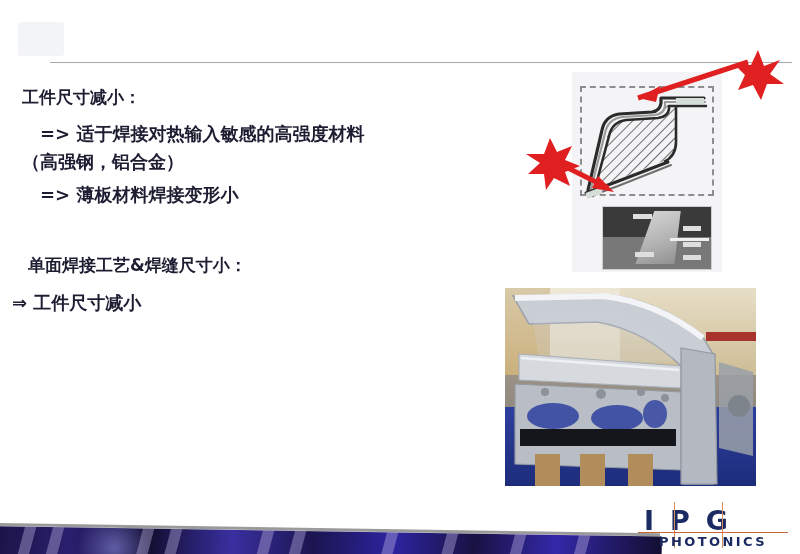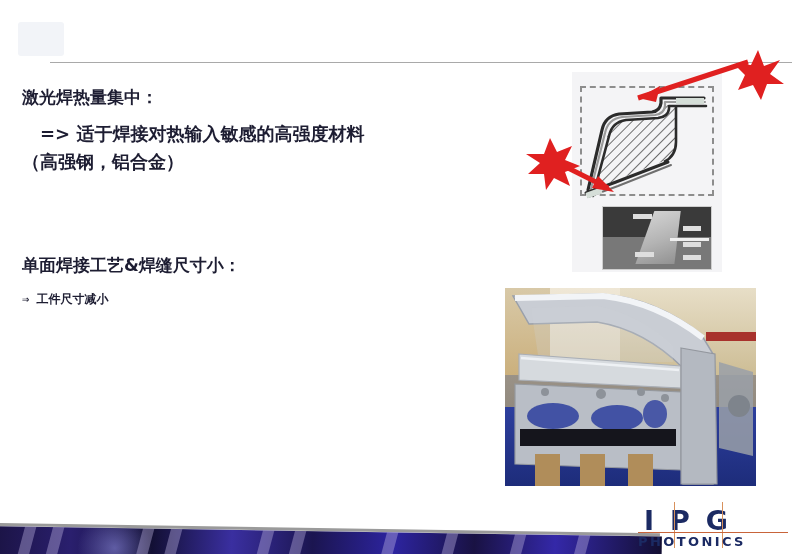--- a/index.html
+++ b/index.html
@@ -49,22 +49,22 @@
   .body-text {
     position: absolute;
     color: #1d1d32;
     font-weight: bold;
     white-space: nowrap;
   }
   #lead-1 { left: 22px; top: 86px;  font-size: 17px; }
   #bullet-1 { left: 40px; top: 122px; font-size: 18px; }
   #bullet-1b { left: 22px; top: 150px; font-size: 18px; }
   #bullet-2 { left: 40px; top: 183px; font-size: 18px; }
-  #lead-2 { left: 22px; top: 254px; font-size: 17px; }
-  #bullet-3 { left: 22px; top: 291px; font-size: 12px; font-family: Liberation Mono, monospace; }
+  #lead-2 { left: 28px; top: 254px; font-size: 17px; }
+  #bullet-3 { left: 12px; top: 291px; font-size: 18px; }
   #bullet-4 { left: 22px; top: 328px; font-size: 18px; }
 
   
   #figure-panel {
     position: absolute;
     left: 572px;
     top: 72px;
     width: 150px;
     height: 200px;
     background: #f4f4f6;
@@ -241,41 +241,42 @@
     top: 32px;
     width: 150px;
     height: 1px;
     background: #c8643a;
   }
   #logo-photonics {
     position: absolute;
     left: 0;
     top: 34px;
     width: 150px;
-    text-align: left;
+    text-align: center;
     font-size: 13px;
     font-weight: bold;
     letter-spacing: 2.4px;
     color: #1b2a63;
   }
 </style>
 </head>
 <body>
 
 <div id="slide">
 
   <div id="title-ghost"></div>
   <div id="title-rule"></div>
 
-  <div class="body-text" id="lead-1">激光焊热量集中：</div>
+  <div class="body-text" id="lead-1">工件尺寸减小：</div>
 
   <div class="body-text" id="bullet-1b">（高强钢，铝合金）</div>
 
   <div class="body-text" id="bullet-1">=&gt;  适于焊接对热输入敏感的高强度材料</div>
 
+  <div class="body-text" id="bullet-2">=&gt;  薄板材料焊接变形小</div>
 
   <div class="body-text" id="lead-2">单面焊接工艺&amp;焊缝尺寸小：</div>
 
   <div class="body-text" id="bullet-3">⇒ 工件尺寸减小</div>
 
 
   <div id="figure-panel">
 
     <div id="figure-dashed"></div>
 

